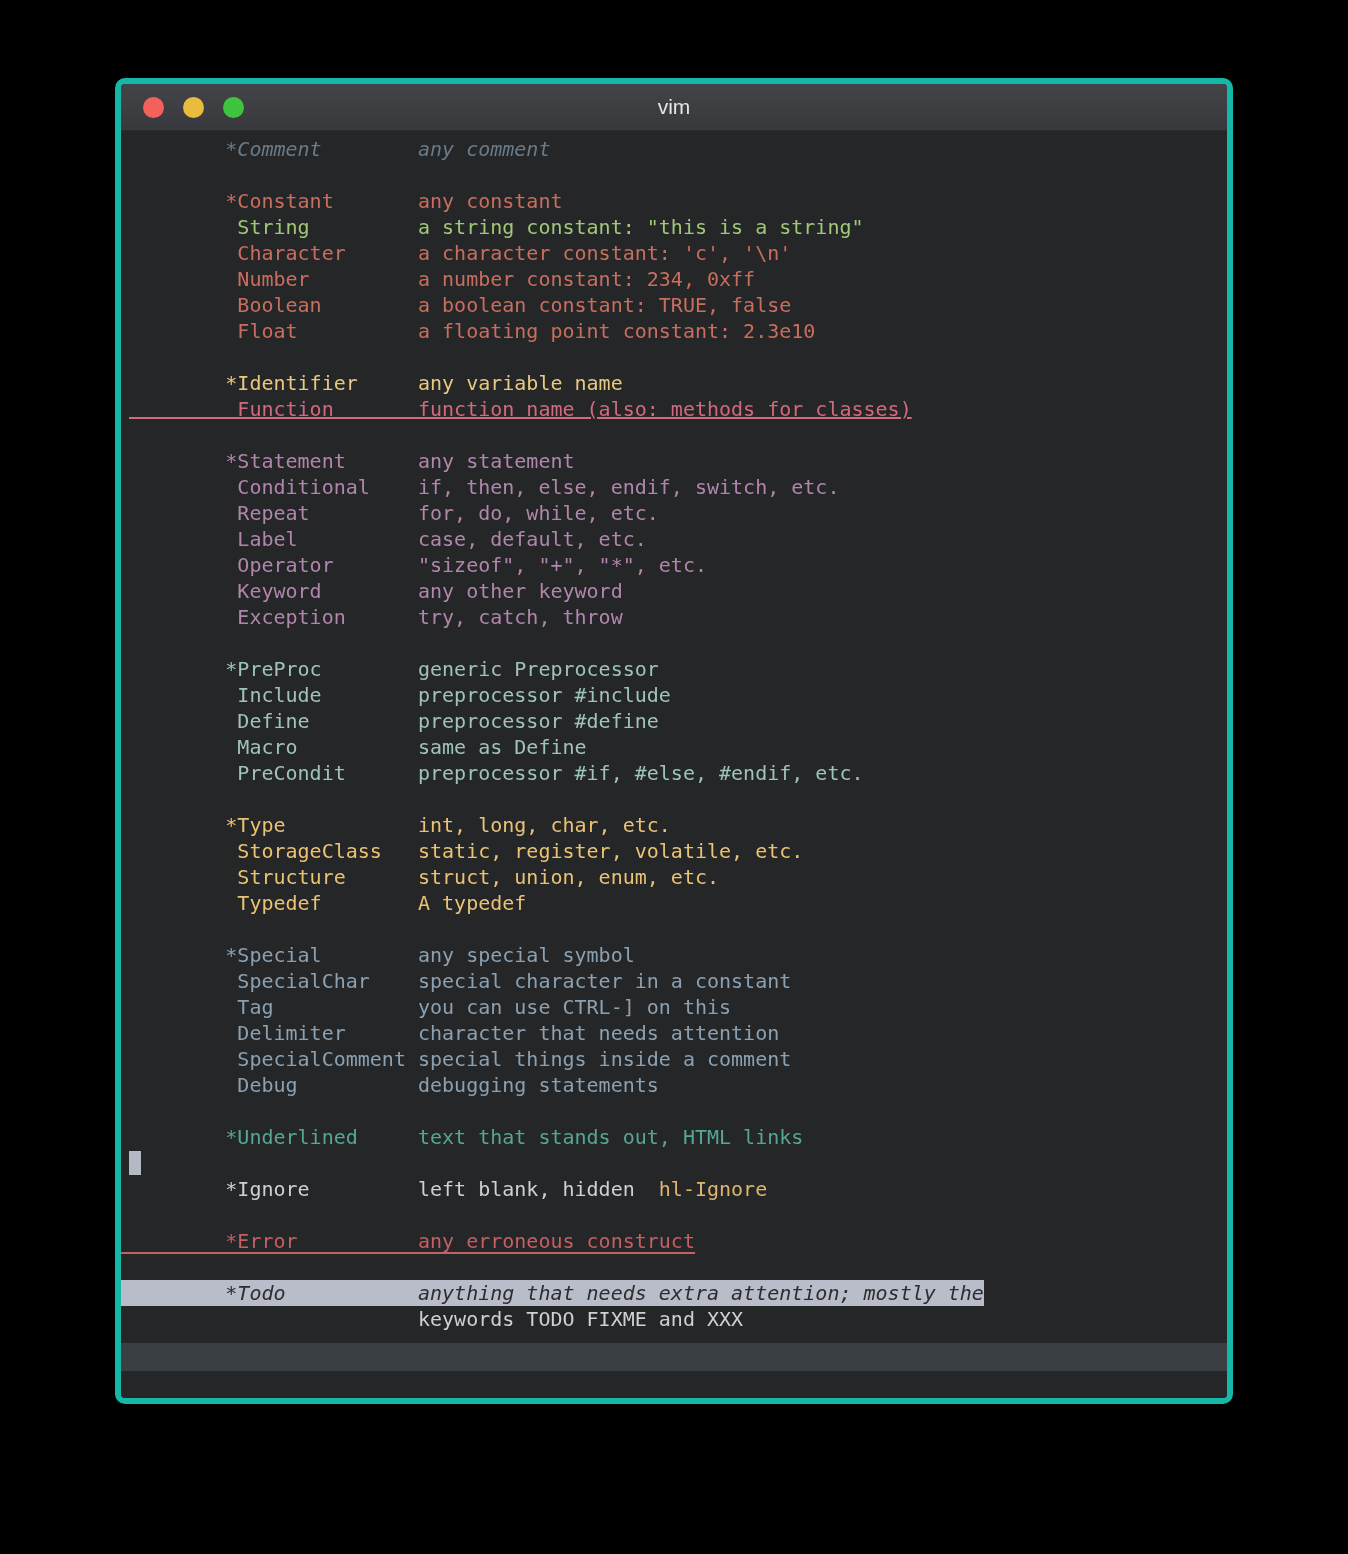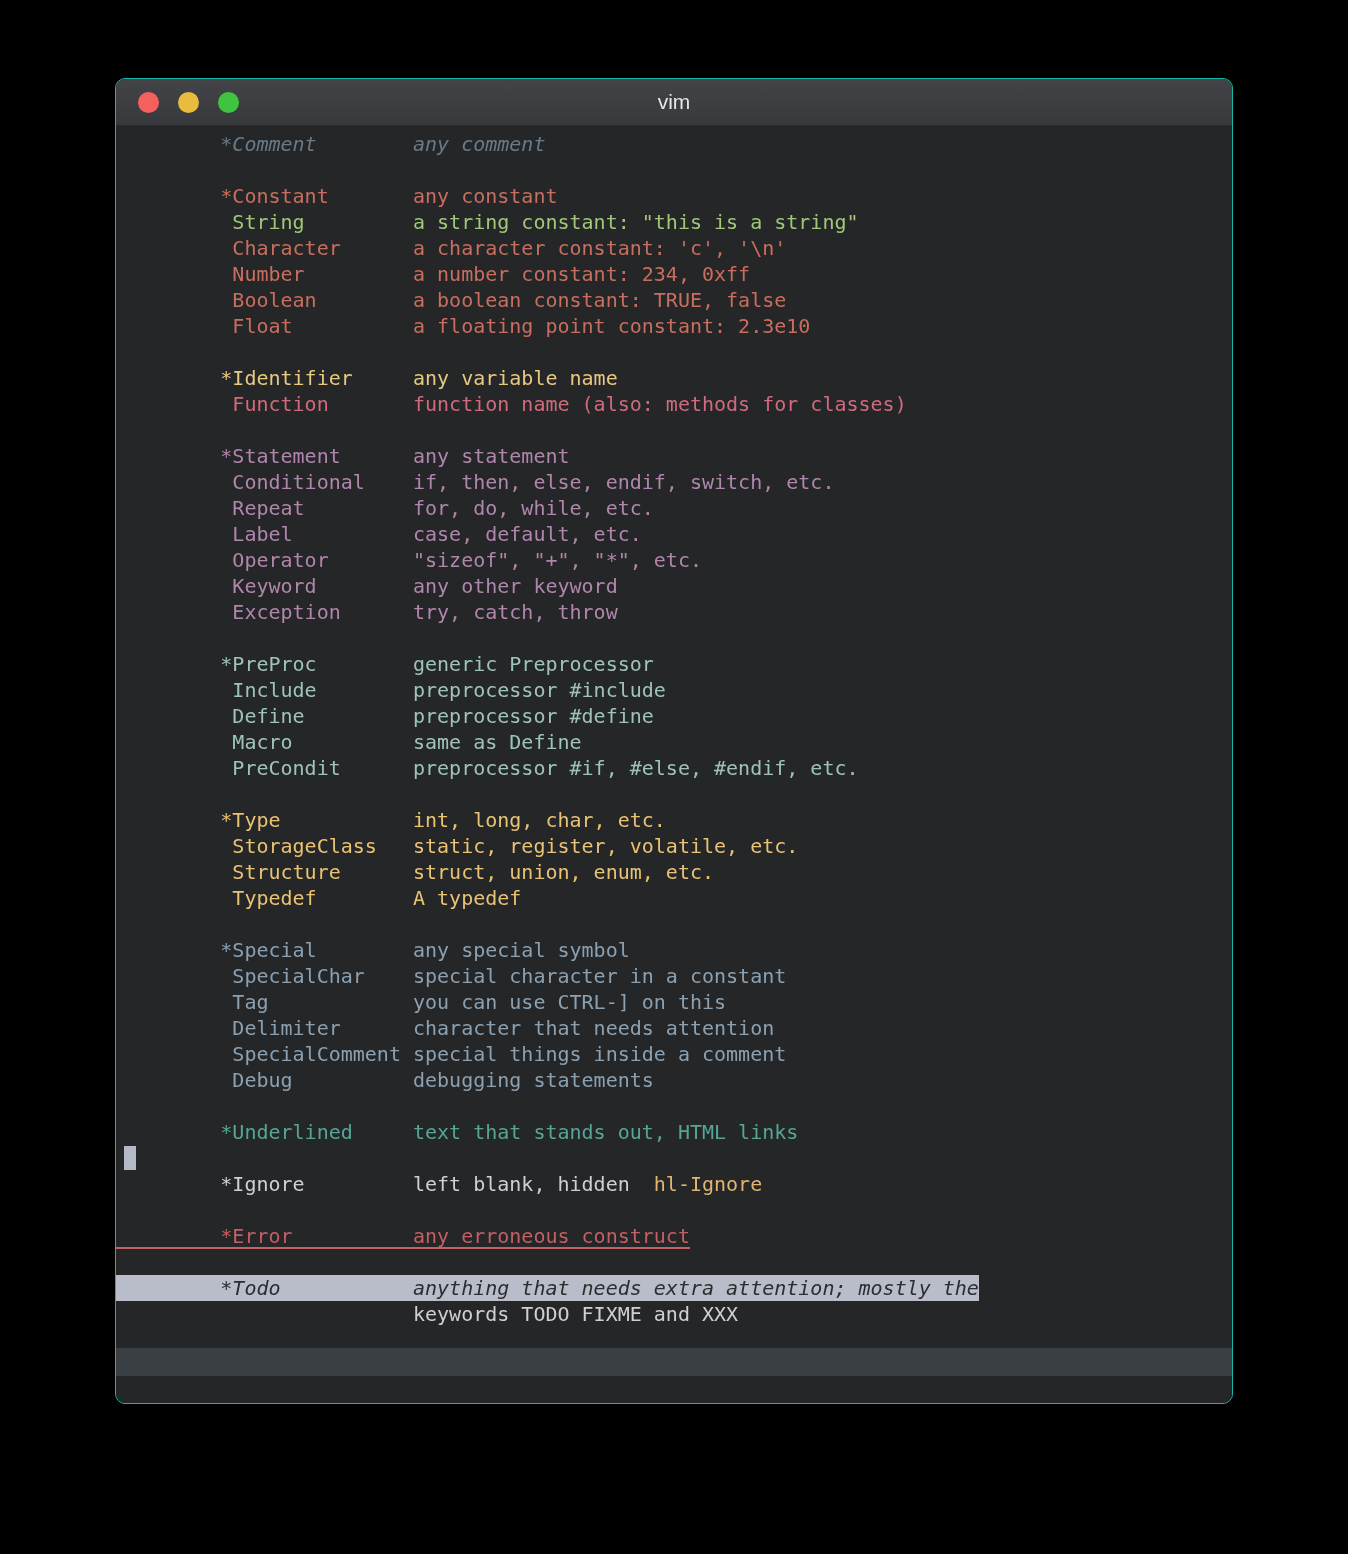--- a/index.html
+++ b/index.html
@@ -2,21 +2,21 @@
 <html style="--c-normal: #ced0d4; --c-comment: #697b88; --c-constant: #c96e5e; --c-string: #a0c878; --c-identifier: #e9c87f; --c-function: #d16a7c; --c-statement: #b186ac; --c-preproc: #9ec4ba; --c-type: #eac273; --c-special: #8ba1b2; --c-underlined: #55a696; --c-tag: #e0b570; --c-error: #c45f63; --c-todo-fg: #2c2d30; --c-todo-bg: #b9bdca; --c-cursor: #b3b9c5; --c-light-close: #f4615c; --c-light-minimize: #e9bc3f; --c-light-zoom: #3ec43f;"><head>
 <meta charset="utf-8">
 <style>
   html,body{margin:0;padding:0;}
   body{
     width:1348px;height:1554px;background:#000;position:relative;
     font-family:"DejaVu Sans Mono",monospace;overflow:hidden;
   }
   .window{
     position:absolute;left:115px;top:78px;width:1118px;height:1326px;
-    background:#252628;border:1px solid #14b8a6;border-radius:10px;
+    background:#252628;border:6px solid #14b8a6;border-radius:10px;
     overflow:hidden;box-sizing:border-box;
   }
   .titlebar{
     height:46px;background:linear-gradient(#424447,#37393c);
     border-bottom:1px solid #2a2b2d;position:relative;
     display:flex;align-items:center;flex-shrink:0;
   }
   .traffic{display:flex;gap:19px;margin-left:22px;z-index:2;}
   .light{width:21px;height:21px;border-radius:50%;border:none;padding:0;cursor:default;}
   .light-close{background:var(--c-light-close);}
@@ -33,21 +33,21 @@
   }
   .line{height:26px;white-space:pre;}
   .fullbleed{display:inline-block;margin-left:-8px;padding-left:8px;height:26px;box-sizing:border-box;}
   .bleed-error{border-bottom:2px solid var(--c-error);}
   .bleed-todo{background:var(--c-todo-bg);font-style:italic;}
   .hl-normal{color:var(--c-normal);}
   .hl-comment{color:var(--c-comment);font-style:italic;}
   .hl-constant{color:var(--c-constant);}
   .hl-string{color:var(--c-string);}
   .hl-identifier{color:var(--c-identifier);margin-top:32px;}
-  .hl-function{color:var(--c-function);}
+  .hl-function{color:var(--c-function);text-decoration:underline;}
   .hl-statement{color:var(--c-statement);margin-top:16px;}
   .hl-preproc{color:var(--c-preproc);}
   .hl-type{color:var(--c-type);}
   .hl-special{color:var(--c-special);text-align:center;}
   .hl-underlined{color:var(--c-underlined);}
   .hl-tag{color:var(--c-tag);}
   .hl-error{color:var(--c-error);}
   .hl-todo{color:var(--c-todo-fg);}
   .hl-cursor{background:var(--c-cursor);color:transparent;}
   .statusbar{

